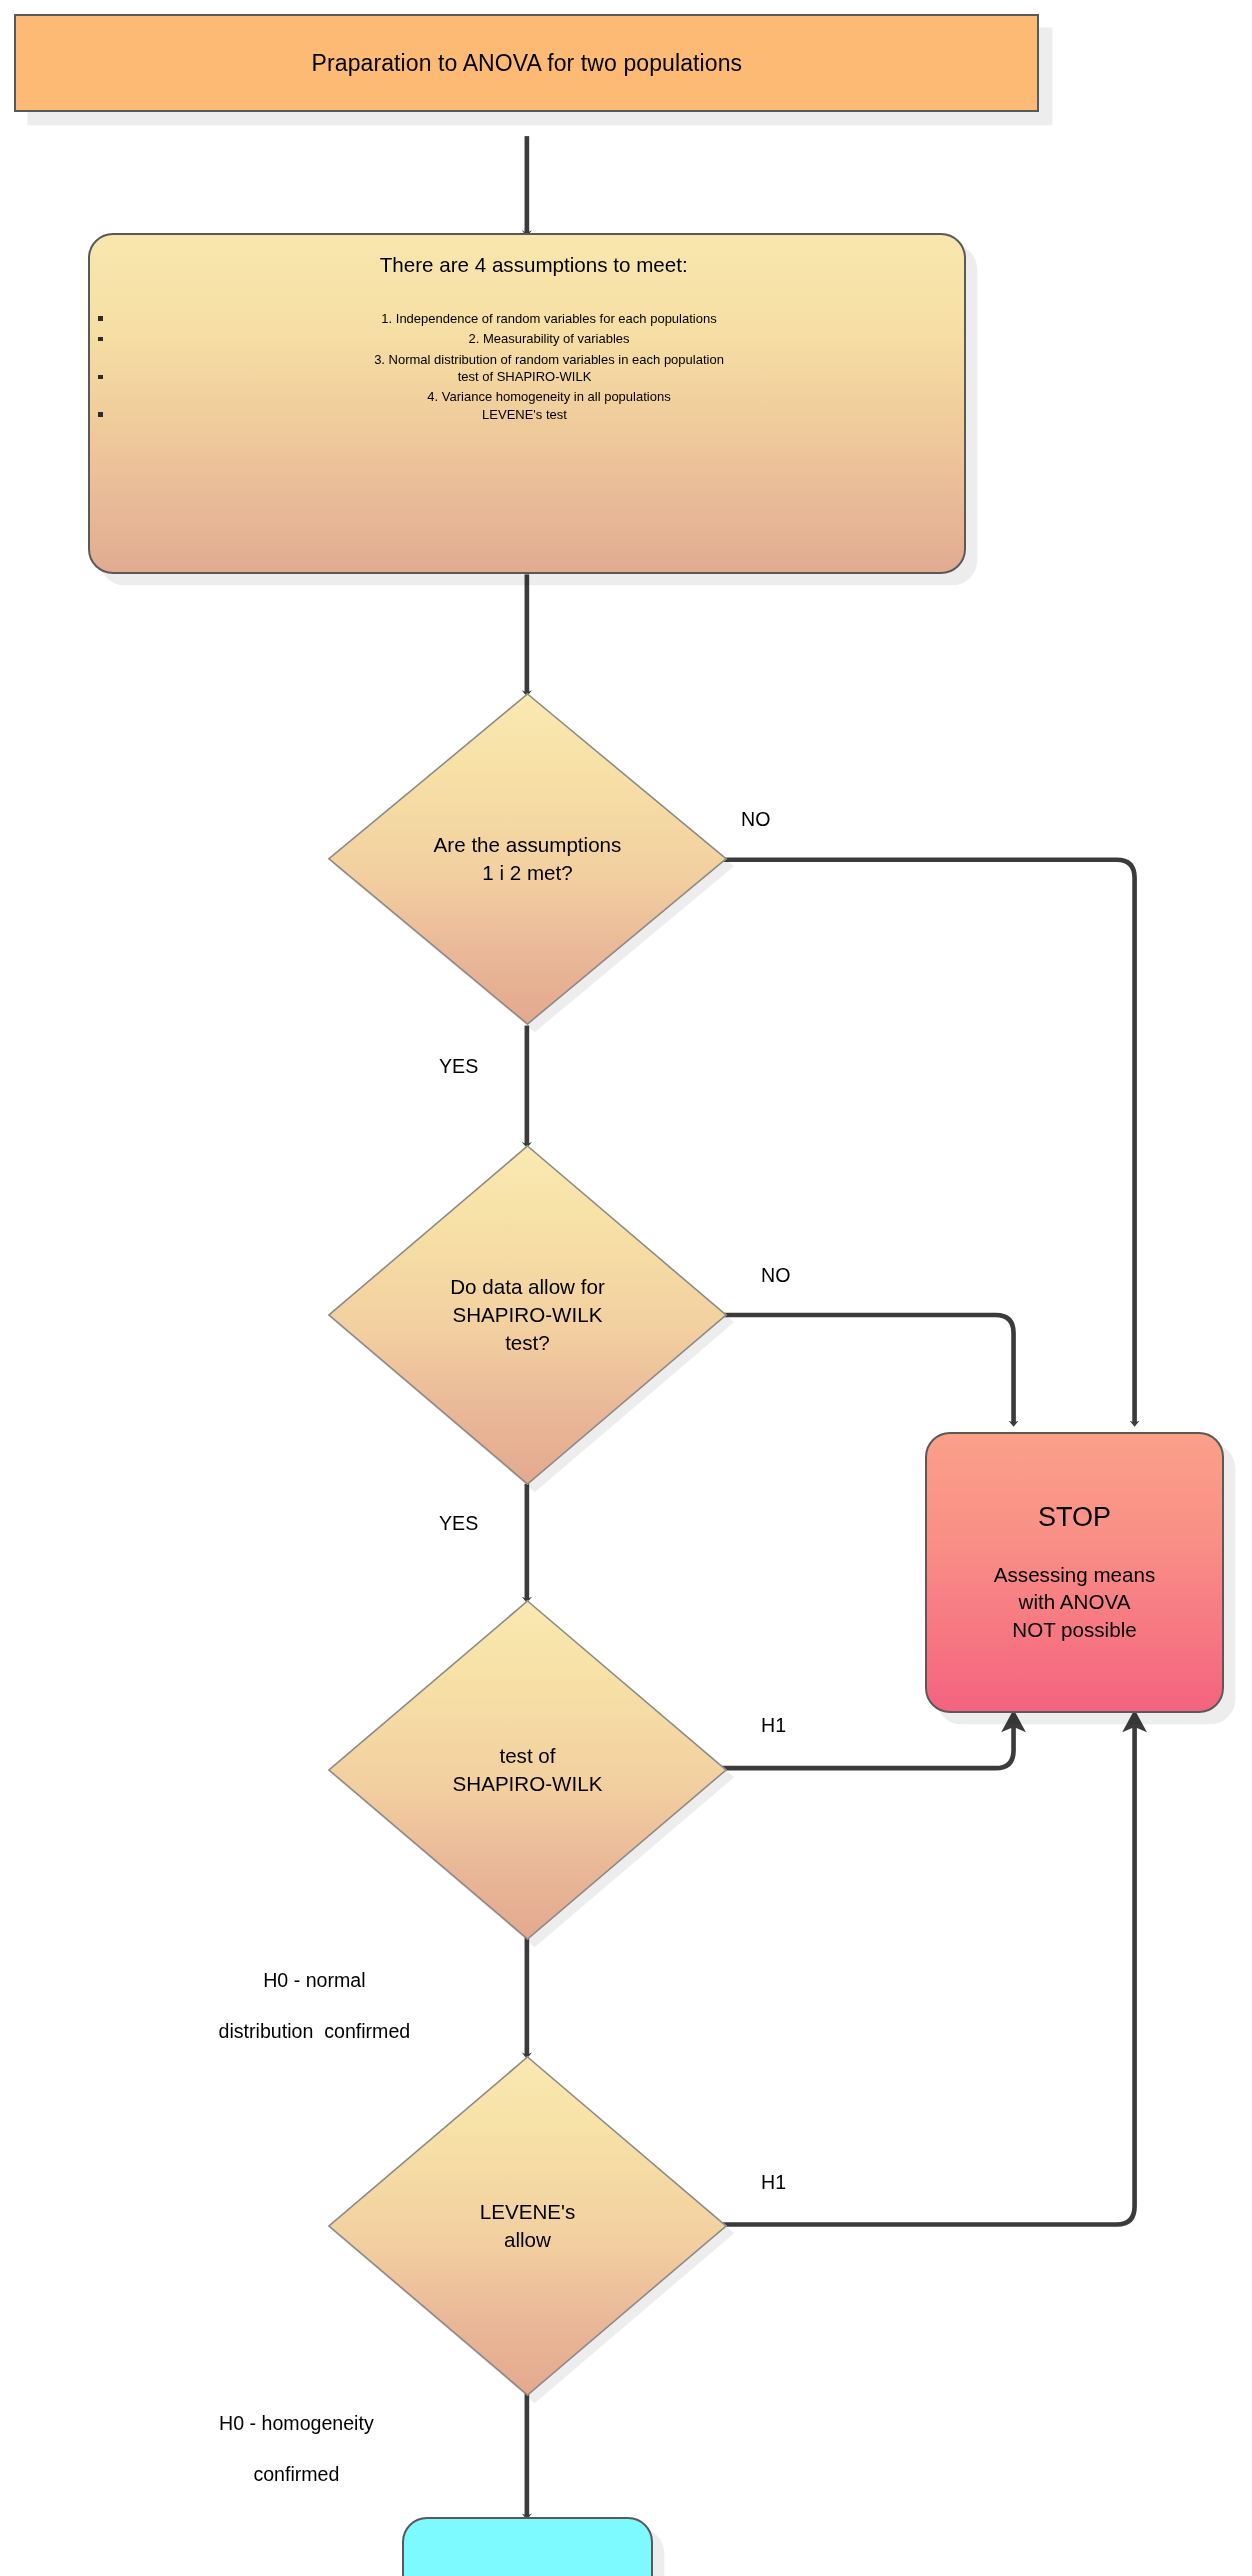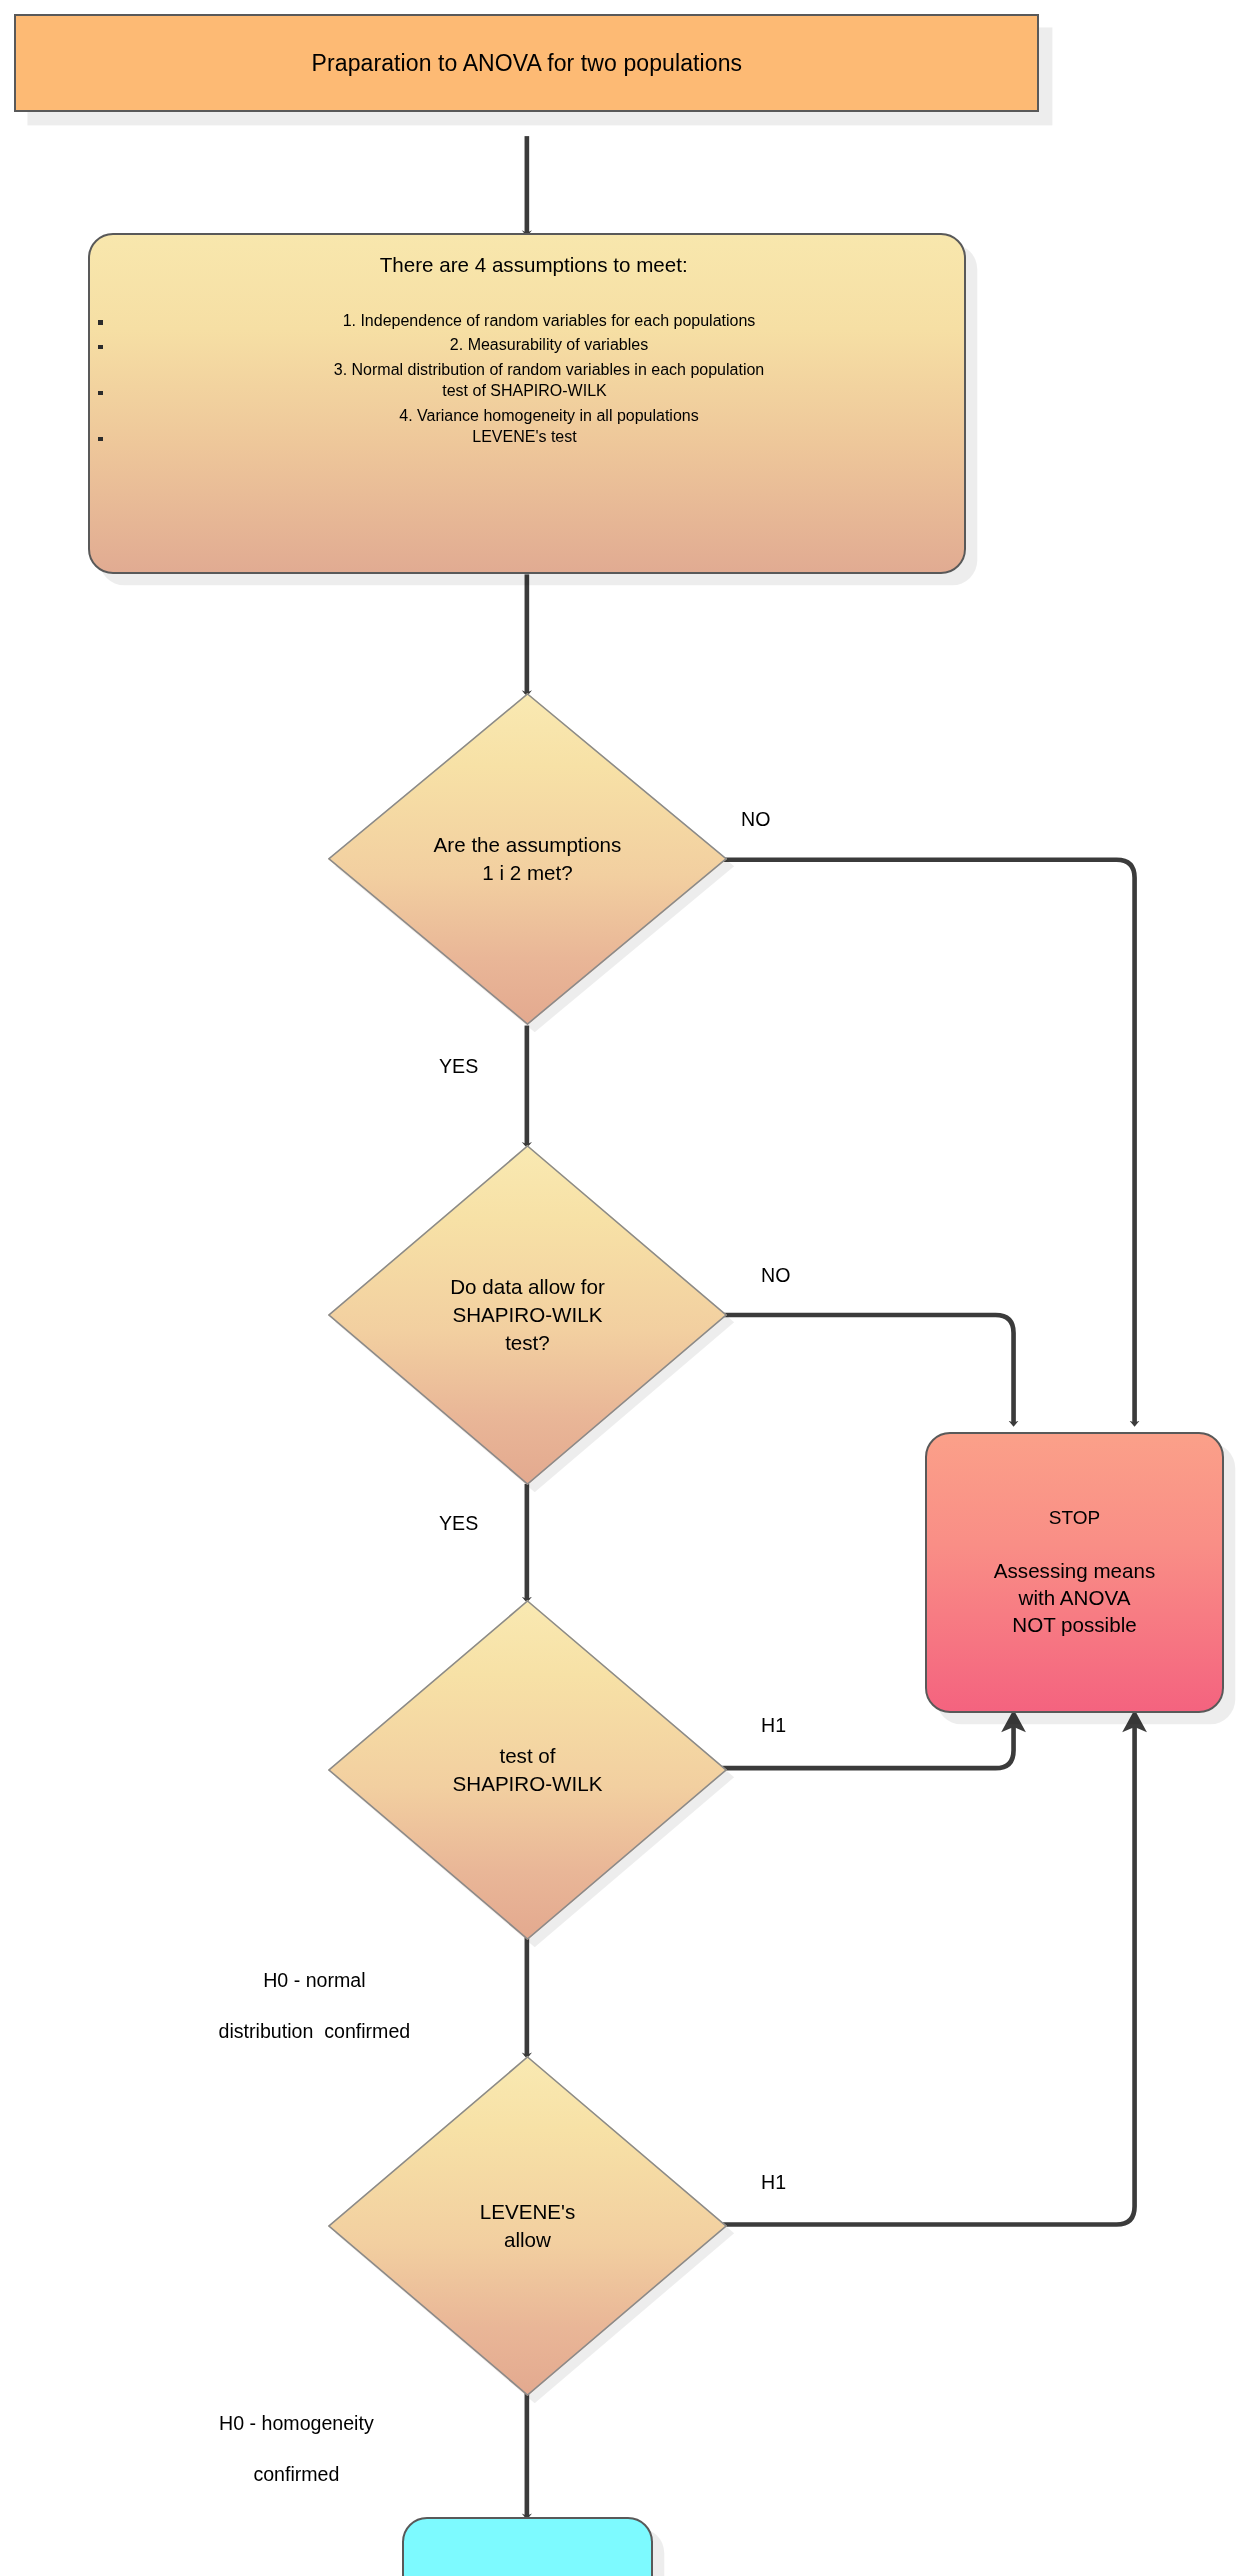--- a/index.html
+++ b/index.html
@@ -123,42 +123,42 @@
     margin: 0 0 33px 0;
     padding-left: 13.4px;
   }
   .assump-list {
     margin: 0;
     padding: 0;
     list-style: none;
   }
   .assump-list li {
     position: relative;
-    font-size: 16px;
+    font-size: 13px;
     line-height: 1.34;
     padding-left: 44px;
     margin-bottom: 3.1px;
   }
   .assump-list li .bullet-dot {
     position: absolute;
     left: 8.2px;
     bottom: 6.2px;
     width: 4.6px;
     height: 4.6px;
     background: #2b2b2b;
   }
   .assump-list li .sub {
     display: block;
     text-align: center;
     padding-right: 49px;
   }
 
   
   .stop-title {
-    font-size: 19px;
+    font-size: 27px;
     margin-bottom: 28px;
   }
   .stop-body, .anova-body {
     font-size: 20.6px;
     line-height: 1.32;
   }
 
   
   .edge-label {
     position: absolute;

